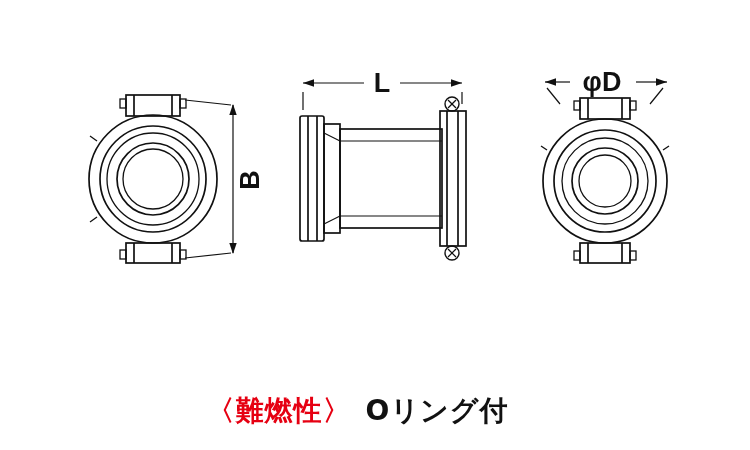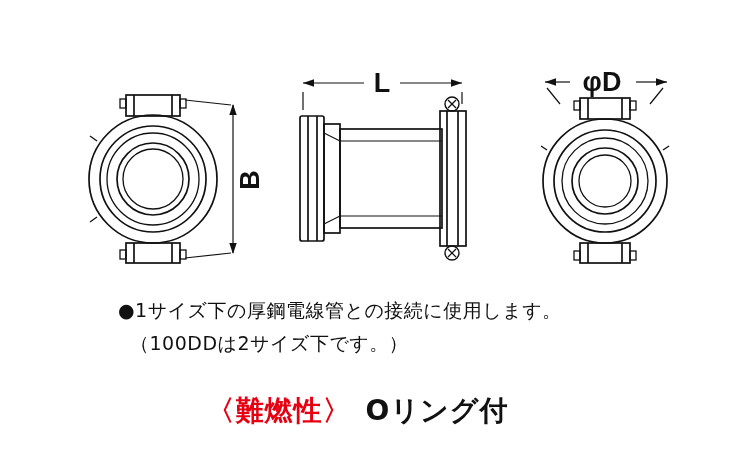--- a/index.html
+++ b/index.html
@@ -123,22 +123,18 @@
       <line x1="560" y1="104" x2="547" y2="88"></line>
       <line x1="650" y1="104" x2="663" y2="88"></line>
       <line x1="545" y1="82" x2="570" y2="82"></line>
       <line x1="636" y1="82" x2="667" y2="82"></line>
       <polygon points="545,82 556,78.3 556,85.7" stroke="none"></polygon>
       <polygon points="667,82 656,78.3 656,85.7" stroke="none"></polygon>
     </g>
     <text class="dim-label" x="602" y="91" text-anchor="middle">φD</text>
   </svg>
 
-  <div class="notes">
-    <div class="note-line1">●1サイズ下の厚鋼電線管との接続に使用します。</div>
-    <div class="note-line2">（100DDは2サイズ下です。）</div>
-  </div>
 
   <div class="footer">
     <span class="flame">〈難燃性〉</span><span>Oリング付</span>
   </div>
 
 </div>
 
 </body></html>

